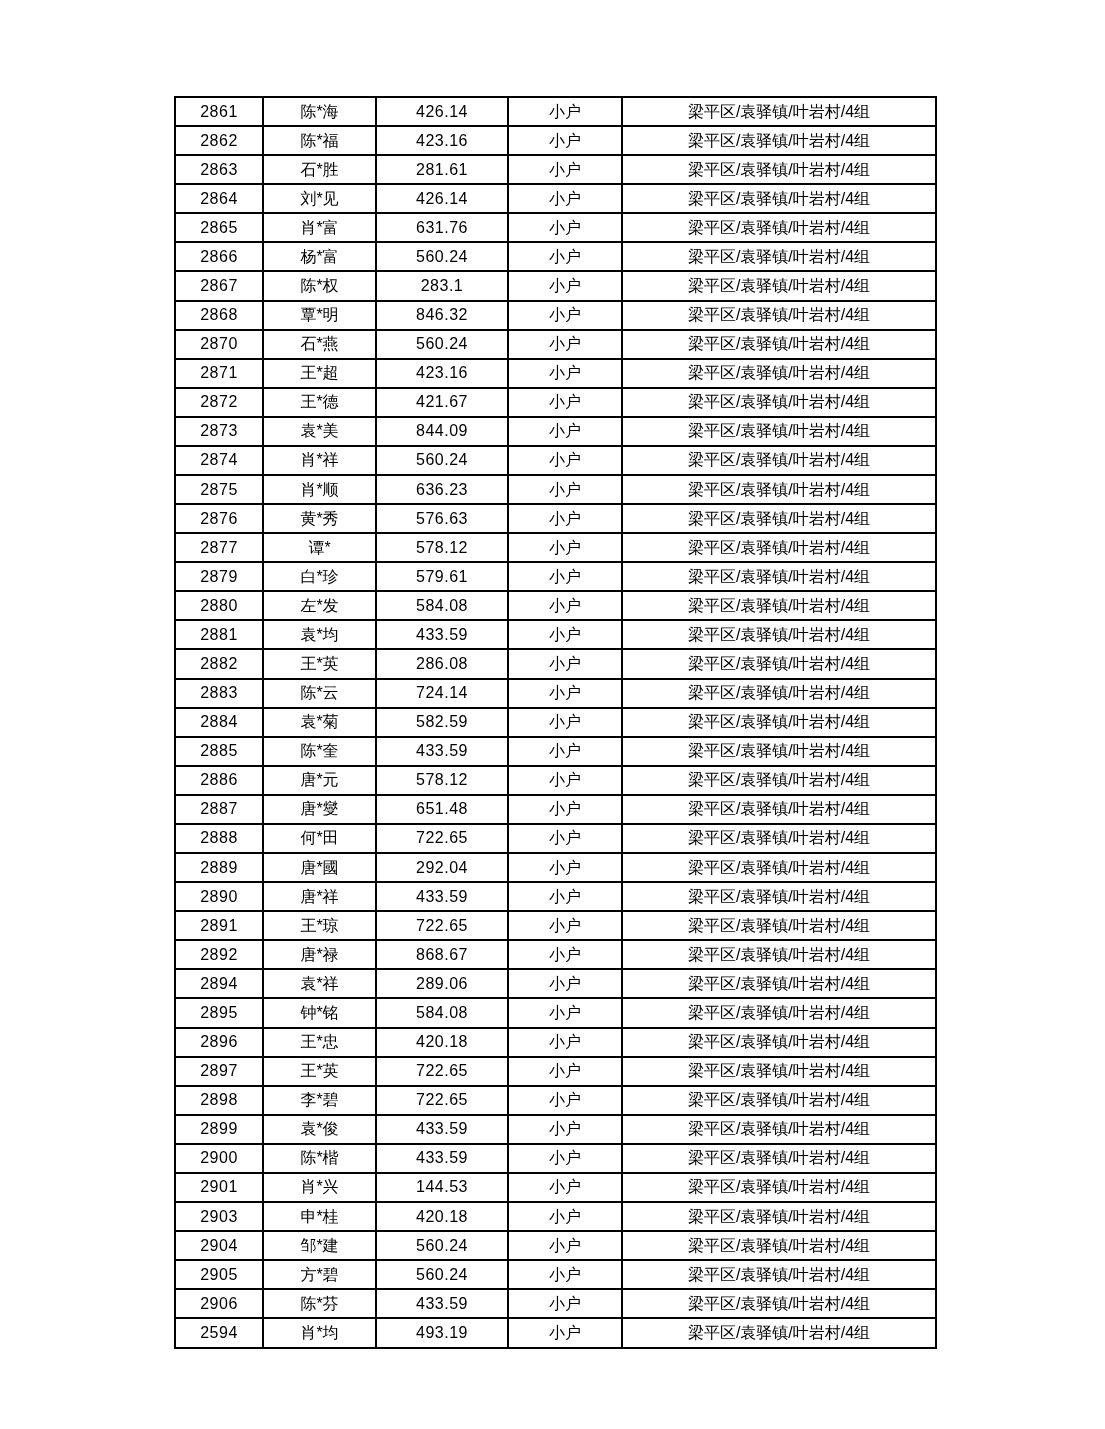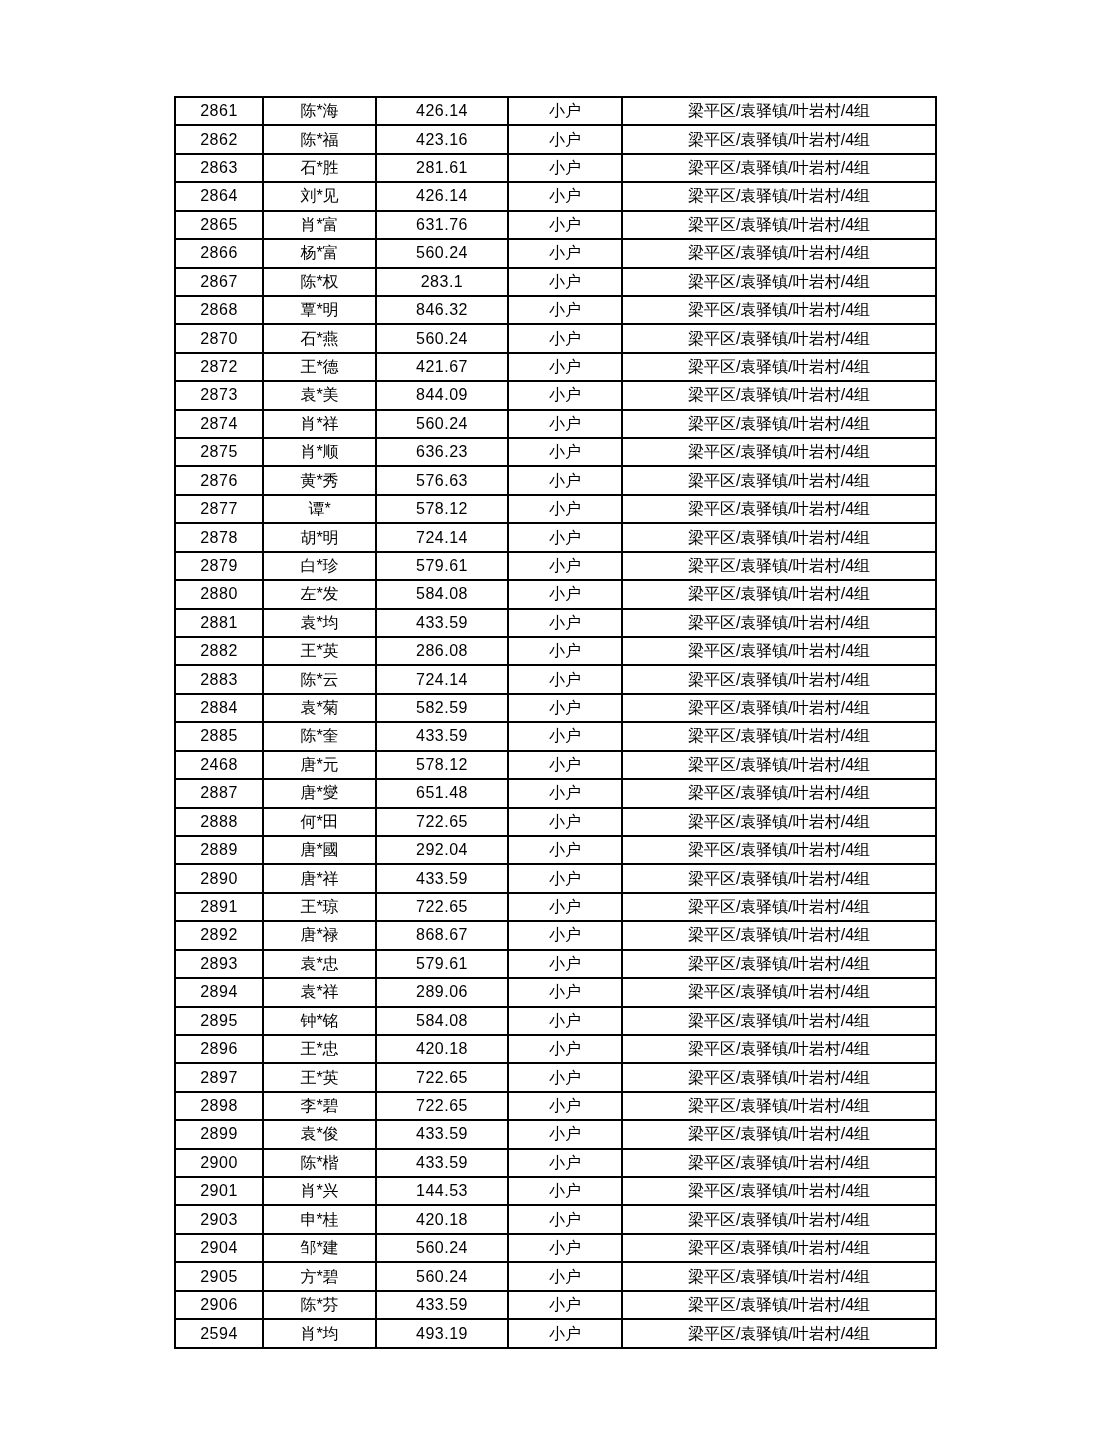--- a/index.html
+++ b/index.html
@@ -113,20 +113,27 @@
     <td class="c-loc">梁平区/袁驿镇/叶岩村/4组</td>
   </tr>
         <tr>
     <td class="c-id">2870</td>
     <td class="c-name">石*燕</td>
     <td class="c-value">560.24</td>
     <td class="c-cat">小户</td>
     <td class="c-loc">梁平区/袁驿镇/叶岩村/4组</td>
   </tr>
         <tr>
+    <td class="c-id">2871</td>
+    <td class="c-name">王*超</td>
+    <td class="c-value">423.16</td>
+    <td class="c-cat">小户</td>
+    <td class="c-loc">梁平区/袁驿镇/叶岩村/4组</td>
+  </tr>
+        <tr>
     <td class="c-id">2872</td>
     <td class="c-name">王*德</td>
     <td class="c-value">421.67</td>
     <td class="c-cat">小户</td>
     <td class="c-loc">梁平区/袁驿镇/叶岩村/4组</td>
   </tr>
         <tr>
     <td class="c-id">2873</td>
     <td class="c-name">袁*美</td>
     <td class="c-value">844.09</td>
@@ -155,27 +162,20 @@
     <td class="c-loc">梁平区/袁驿镇/叶岩村/4组</td>
   </tr>
         <tr>
     <td class="c-id">2877</td>
     <td class="c-name">谭*</td>
     <td class="c-value">578.12</td>
     <td class="c-cat">小户</td>
     <td class="c-loc">梁平区/袁驿镇/叶岩村/4组</td>
   </tr>
         <tr>
-    <td class="c-id">2878</td>
-    <td class="c-name">胡*明</td>
-    <td class="c-value">724.14</td>
-    <td class="c-cat">小户</td>
-    <td class="c-loc">梁平区/袁驿镇/叶岩村/4组</td>
-  </tr>
-        <tr>
     <td class="c-id">2879</td>
     <td class="c-name">白*珍</td>
     <td class="c-value">579.61</td>
     <td class="c-cat">小户</td>
     <td class="c-loc">梁平区/袁驿镇/叶岩村/4组</td>
   </tr>
         <tr>
     <td class="c-id">2880</td>
     <td class="c-name">左*发</td>
     <td class="c-value">584.08</td>
@@ -211,21 +211,21 @@
     <td class="c-loc">梁平区/袁驿镇/叶岩村/4组</td>
   </tr>
         <tr>
     <td class="c-id">2885</td>
     <td class="c-name">陈*奎</td>
     <td class="c-value">433.59</td>
     <td class="c-cat">小户</td>
     <td class="c-loc">梁平区/袁驿镇/叶岩村/4组</td>
   </tr>
         <tr>
-    <td class="c-id">2468</td>
+    <td class="c-id">2886</td>
     <td class="c-name">唐*元</td>
     <td class="c-value">578.12</td>
     <td class="c-cat">小户</td>
     <td class="c-loc">梁平区/袁驿镇/叶岩村/4组</td>
   </tr>
         <tr>
     <td class="c-id">2887</td>
     <td class="c-name">唐*燮</td>
     <td class="c-value">651.48</td>
     <td class="c-cat">小户</td>
@@ -256,27 +256,20 @@
     <td class="c-id">2891</td>
     <td class="c-name">王*琼</td>
     <td class="c-value">722.65</td>
     <td class="c-cat">小户</td>
     <td class="c-loc">梁平区/袁驿镇/叶岩村/4组</td>
   </tr>
         <tr>
     <td class="c-id">2892</td>
     <td class="c-name">唐*禄</td>
     <td class="c-value">868.67</td>
-    <td class="c-cat">小户</td>
-    <td class="c-loc">梁平区/袁驿镇/叶岩村/4组</td>
-  </tr>
-        <tr>
-    <td class="c-id">2893</td>
-    <td class="c-name">袁*忠</td>
-    <td class="c-value">579.61</td>
     <td class="c-cat">小户</td>
     <td class="c-loc">梁平区/袁驿镇/叶岩村/4组</td>
   </tr>
         <tr>
     <td class="c-id">2894</td>
     <td class="c-name">袁*祥</td>
     <td class="c-value">289.06</td>
     <td class="c-cat">小户</td>
     <td class="c-loc">梁平区/袁驿镇/叶岩村/4组</td>
   </tr>

